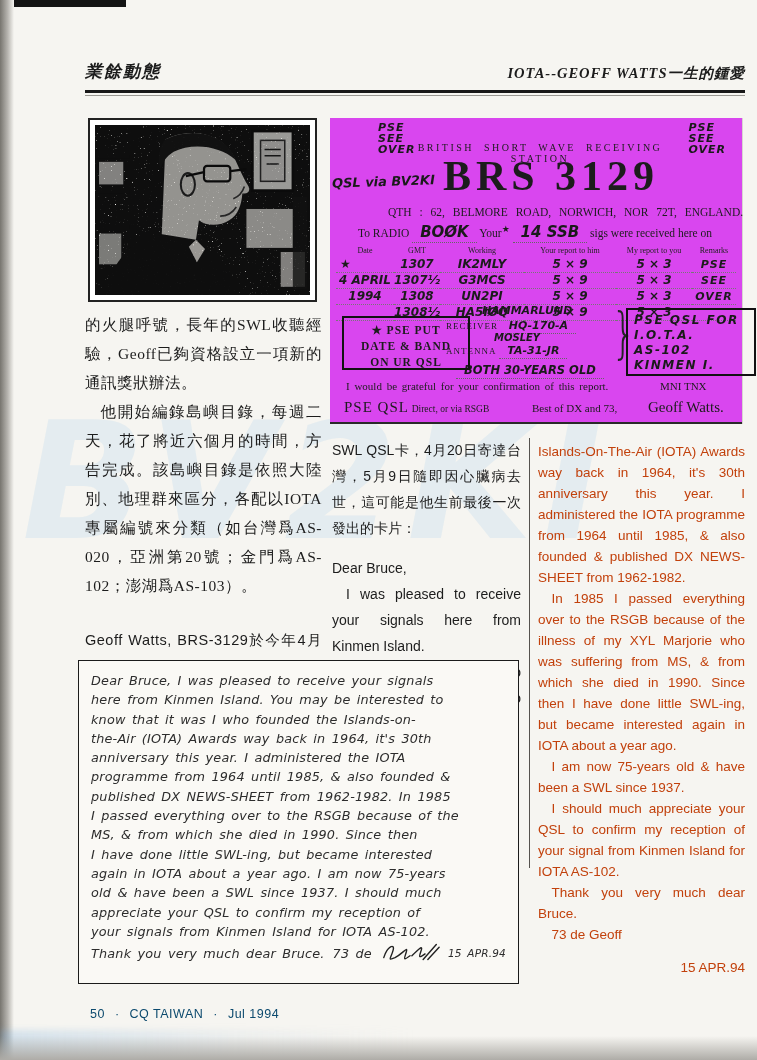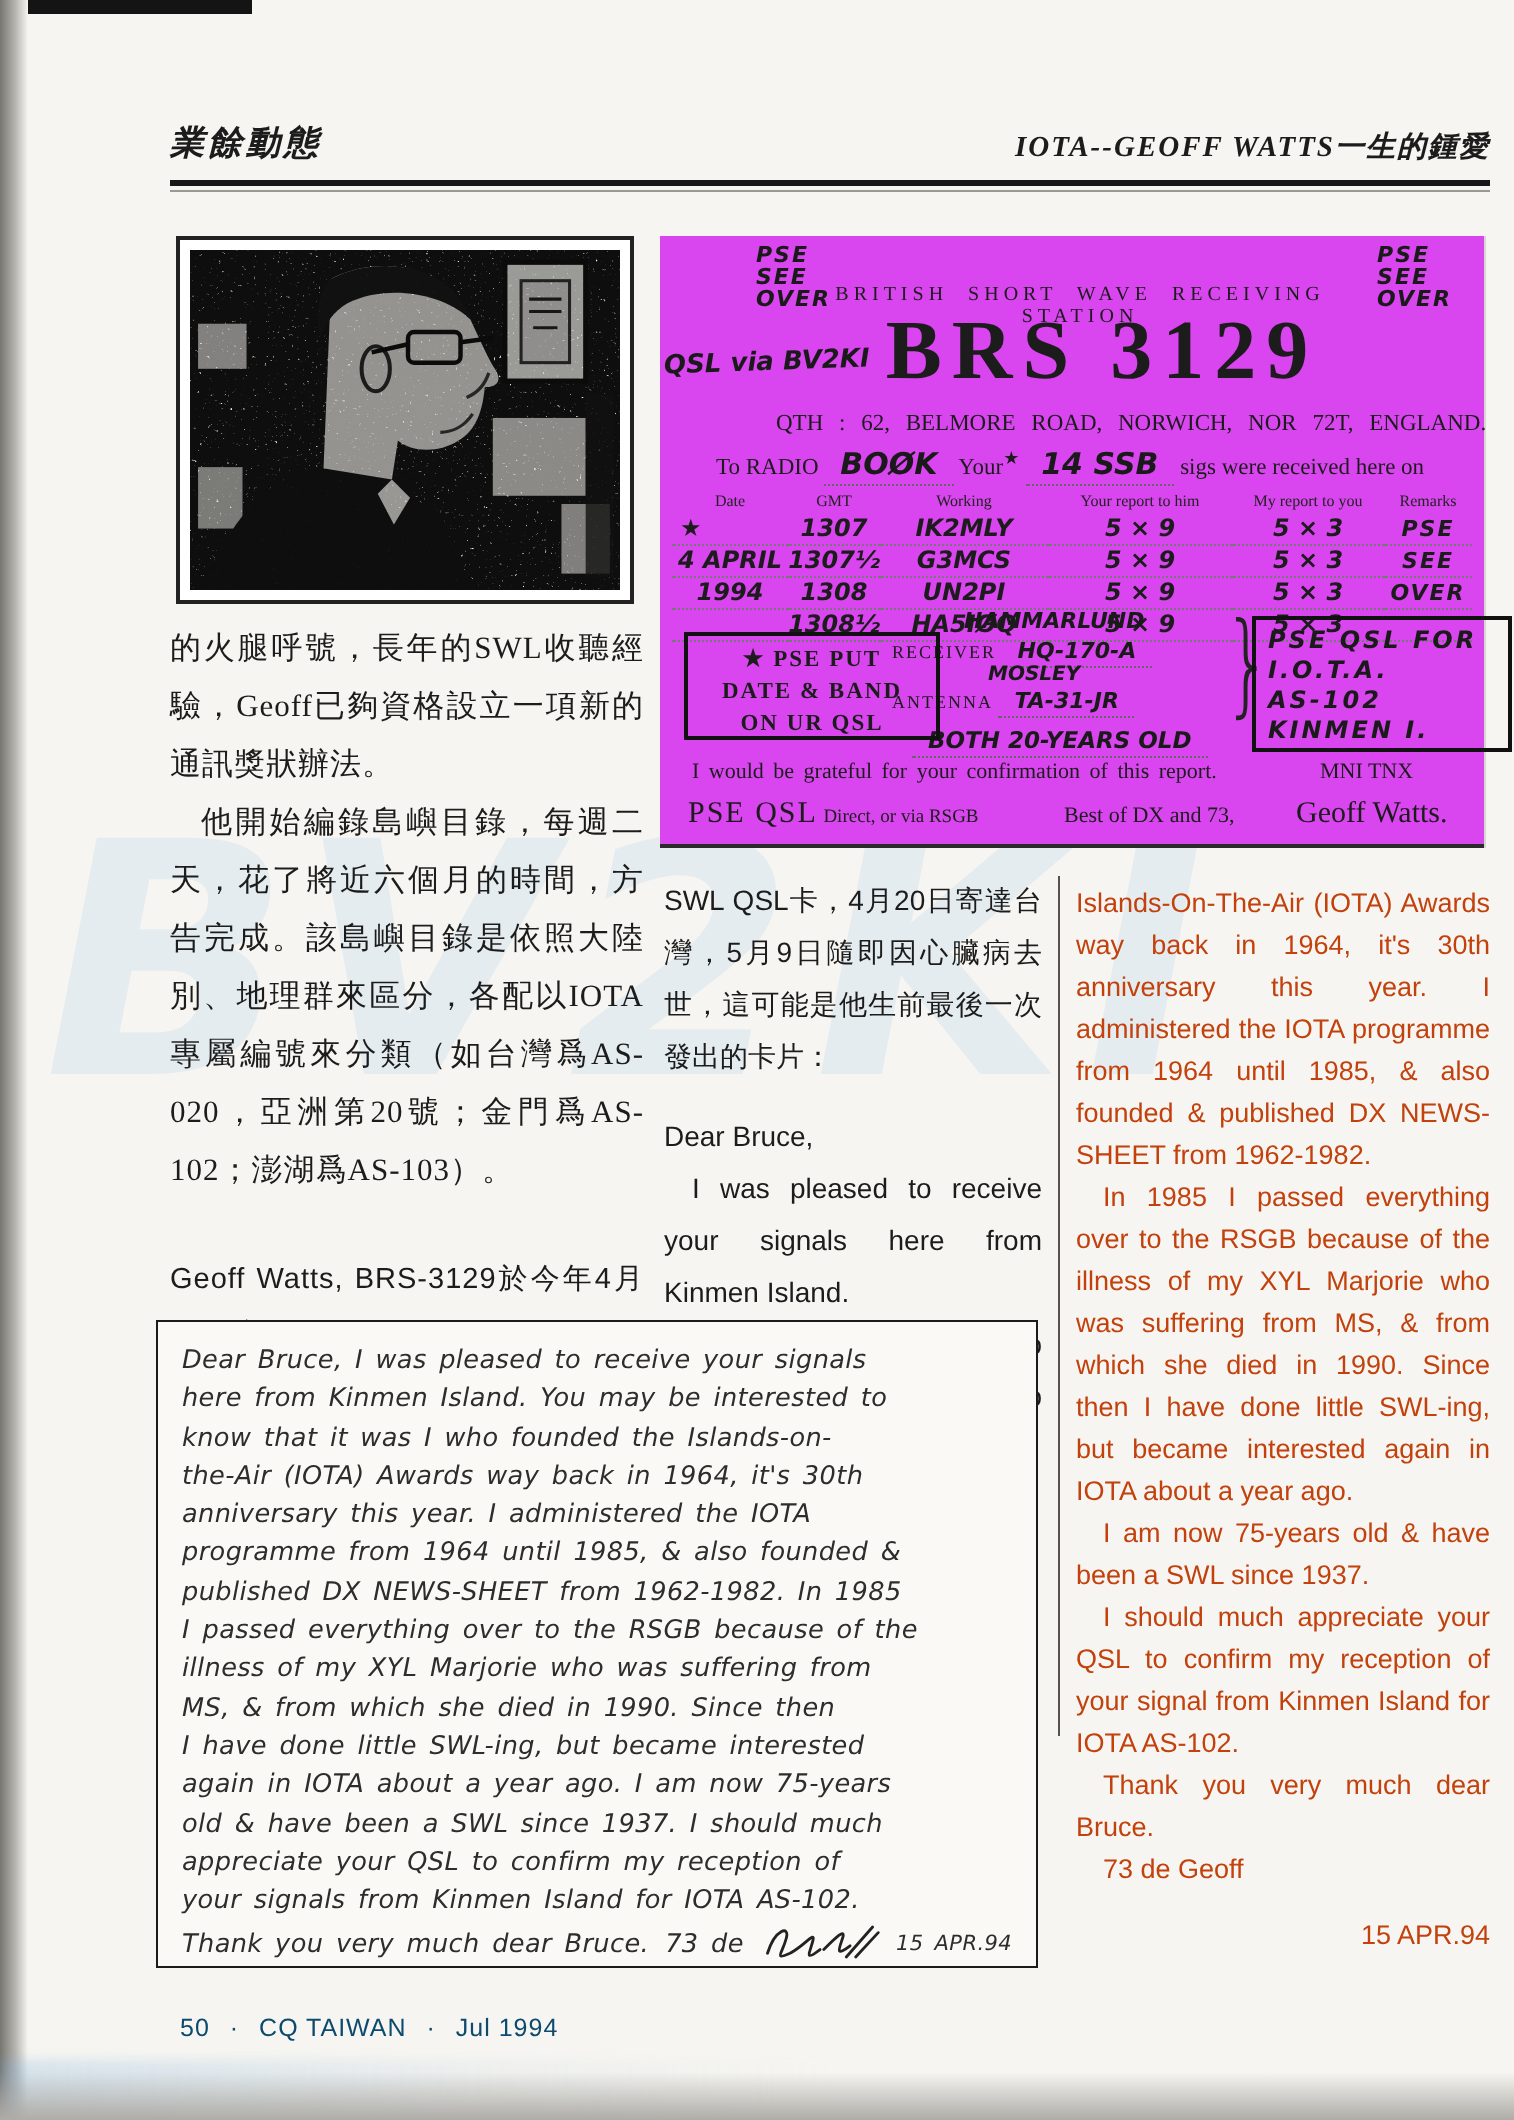--- a/index.html
+++ b/index.html
@@ -215,21 +215,21 @@
     <div class="rx-brand hw">HAMMARLUND</div>
     <div class="rx-line">
       <span class="equip-lbl">RECEIVER</span>
       <span class="hw dotted-u">HQ-170-A</span>
     </div>
     <div class="ant-brand hw">MOSLEY</div>
     <div class="ant-line">
       <span class="equip-lbl">ANTENNA</span>
       <span class="hw dotted-u">TA-31-JR</span>
     </div>
-    <div class="both-line hw dotted-u">BOTH 20-YEARS OLD</div>
+    <div class="both-line hw dotted-u">BOTH 30-YEARS OLD</div>
     <div class="brace">}</div>
 
     <div class="pse-box">
       <div>★ PSE PUT</div>
       <div>DATE &amp; BAND</div>
       <div>ON UR QSL</div>
     </div>
 
     <div class="iota-box hw">
       <div>PSE QSL FOR</div>
@@ -275,21 +275,20 @@
 
   <div class="letter">
     <div class="script">Dear Bruce, I was pleased to receive your signals</div>
     <div class="script">here from Kinmen Island. You may be interested to</div>
     <div class="script">know that it was I who founded the Islands-on-</div>
     <div class="script">the-Air (IOTA) Awards way back in 1964, it's 30th</div>
     <div class="script">anniversary this year. I administered the IOTA</div>
     <div class="script">programme from 1964 until 1985, &amp; also founded &amp;</div>
     <div class="script">published DX NEWS-SHEET from 1962-1982. In 1985</div>
     <div class="script">I passed everything over to the RSGB because of the</div>
-    <div class="script">illness of my XYL Marjorie who was suffering from</div>
     <div class="script">MS, &amp; from which she died in 1990. Since then</div>
     <div class="script">I have done little SWL-ing, but became interested</div>
     <div class="script">again in IOTA about a year ago. I am now 75-years</div>
     <div class="script">old &amp; have been a SWL since 1937. I should much</div>
     <div class="script">appreciate your QSL to confirm my reception of</div>
     <div class="script">your signals from Kinmen Island for IOTA AS-102.</div>
     <div class="script sig-row">
       <span>Thank you very much dear Bruce.</span>
       <span>73 de</span>
       <svg width="64" height="22" viewBox="0 0 64 22">

